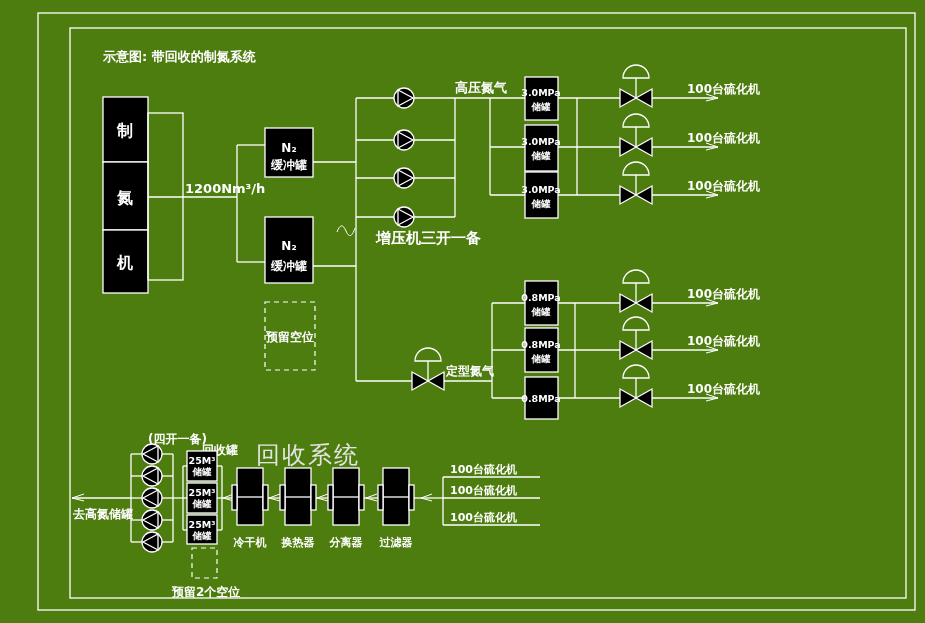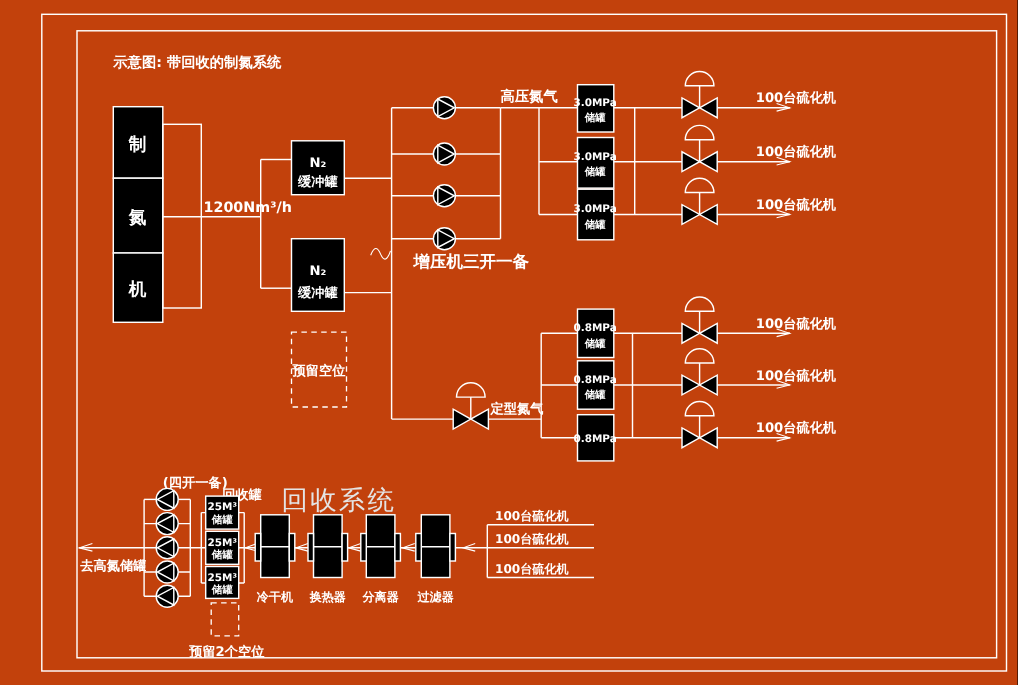--- a/index.html
+++ b/index.html
@@ -1,16 +1,16 @@
 <!DOCTYPE html>
 <html><head>
 <meta charset="utf-8">
 <style>
   html,body{margin:0;padding:0;background:#000;}
-  .canvas{position:relative;width:925px;height:623px;background:#c2410c;overflow:hidden;}
+  .canvas{position:relative;width:925px;height:623px;background:#4d7c0f;overflow:hidden;}
   svg{display:block;}
   .ln{stroke:#ffffff;stroke-width:1.3;fill:none;}
   .lnthin{stroke:#ffffff;stroke-width:1;fill:none;}
   .dash{stroke:#ffffff;stroke-width:1.2;fill:none;stroke-dasharray:5 4;}
   .shape{stroke:#ffffff;stroke-width:1.3;fill:#000000;}
   text{font-family:"DejaVu Sans",sans-serif;font-weight:bold;fill:#ffffff;}
   .t10{font-size:9.5px;} .t11{font-size:11px;} .t12{font-size:12px;}
   .t13{font-size:13px;} .t15{font-size:15px;} .t16{font-size:16px;}
   .big{font-size:24px;font-weight:normal;fill:#e4e4e4;letter-spacing:2px;}
   .mid{text-anchor:middle;}

